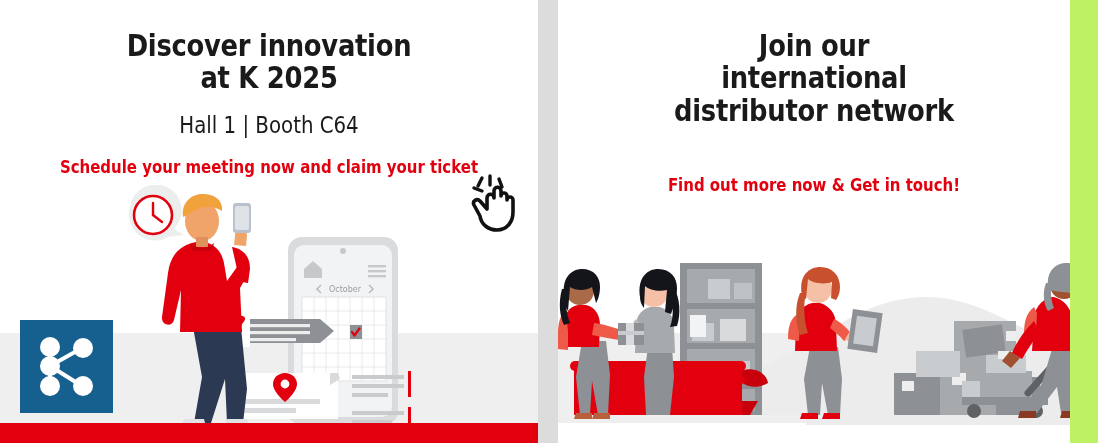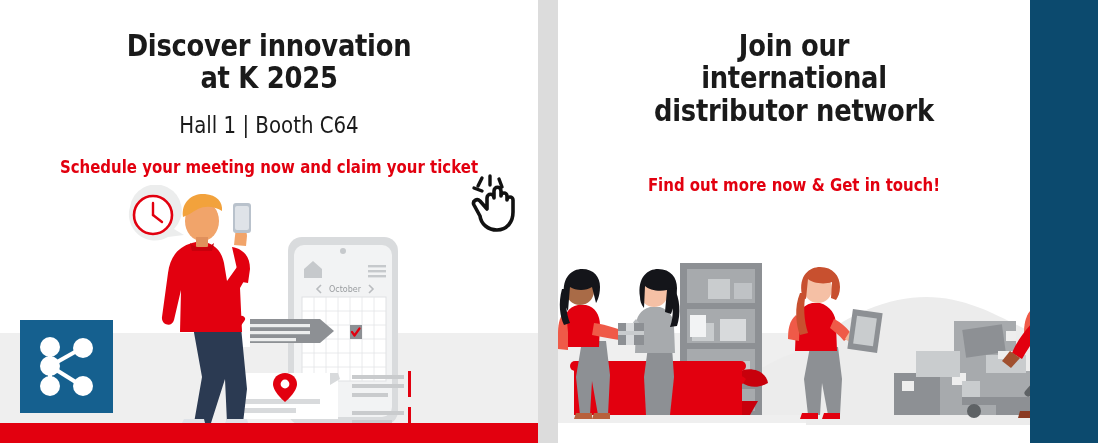--- a/index.html
+++ b/index.html
@@ -1,23 +1,23 @@
 <!DOCTYPE html>
 <html><head>
 <meta charset="utf-8">
 <style>
   html,body{margin:0;padding:0;background:#fff;}
   body{width:1098px;height:443px;overflow:hidden;font-family:"DejaVu Sans",sans-serif;}
 
-  #banner{position:relative;width:1098px;height:443px;background:#0c4a6e;}
+  #banner{position:relative;width:1098px;height:443px;background:#bef264;}
 
   
   .panel{position:absolute;top:0;height:443px;overflow:hidden;background:#ffffff;}
   #panel-left{left:0;width:538px;}
-  #panel-right{left:558px;width:472px;}
+  #panel-right{left:558px;width:512px;}
 
   .panel-divider{position:absolute;top:0;left:538px;width:20px;height:443px;background:#dcdcdc;z-index:6;}
 
   
   .ground{position:absolute;left:0;right:0;bottom:20px;height:90px;background:#efefef;}
   #panel-right .ground{bottom:20px;height:90px;background:#efefef;}
 
   
   .redbar{position:absolute;left:0;bottom:0;height:20px;background:#e2000f;}
   #bar-left{width:538px;}

